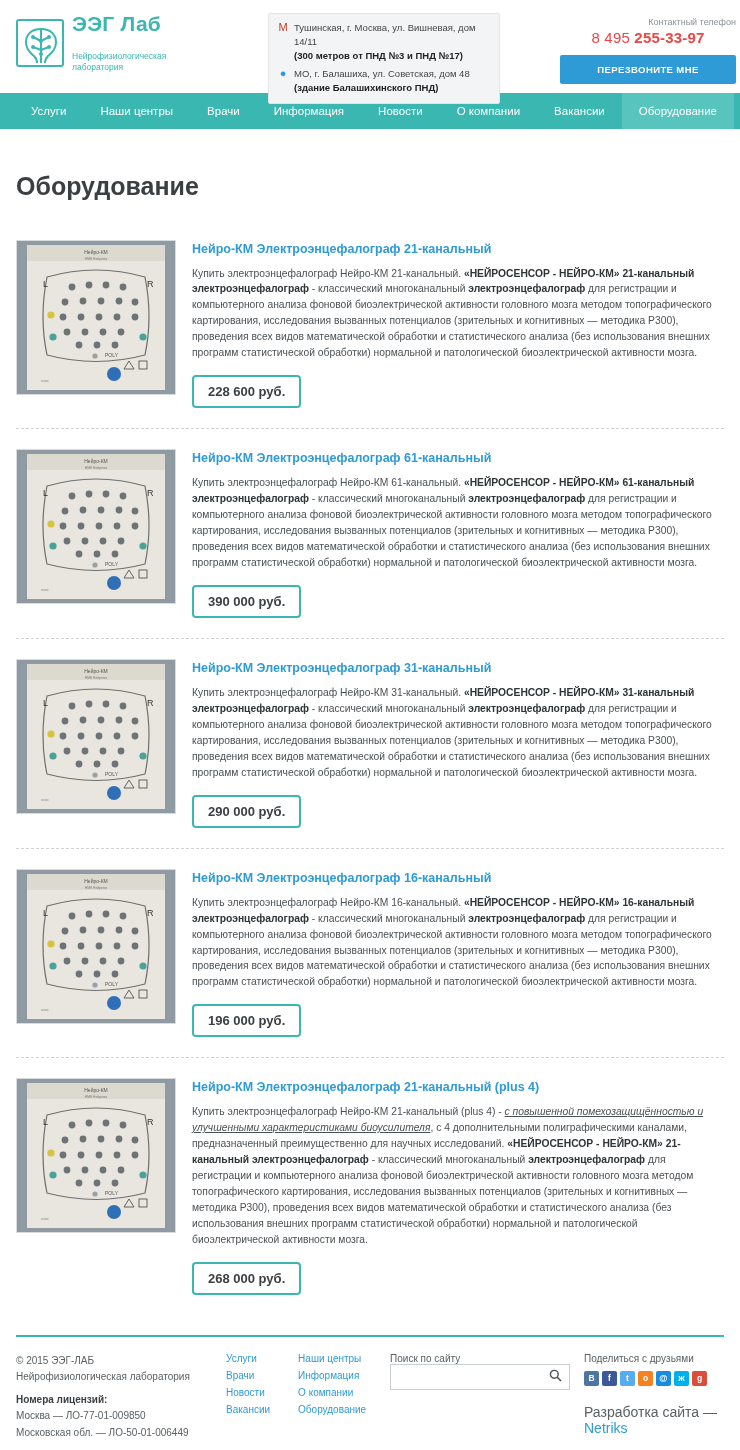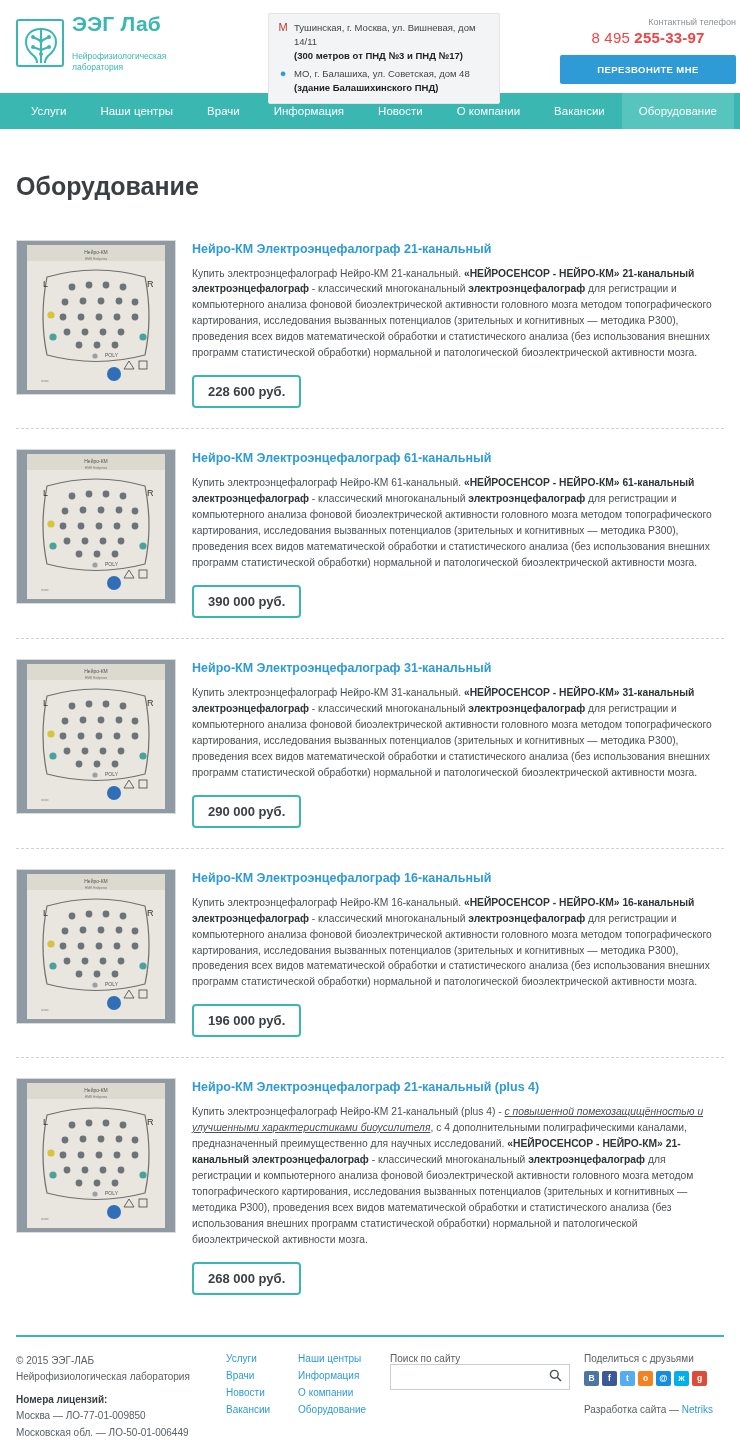--- a/index.html
+++ b/index.html
@@ -197,21 +197,21 @@
   }
   .f-share { margin-left: auto; width: 140px; text-align: left; }
   .f-share-label { font-size: 10px; margin-bottom: 7px; color: #5a6064; }
   .social { display: flex; gap: 3px; }
   .soc {
     width: 15px; height: 15px; border-radius: 2px;
     display: flex; align-items: center; justify-content: center;
     color: #fff; font-size: 8.5px; font-weight: bold; cursor: pointer;
     font-family: "Liberation Sans", sans-serif;
   }
-  .f-dev { margin-top: 18px; font-size: 10px; color: #5a6064; }
+  .f-dev { margin-top: 18px; font-size: 14px; color: #5a6064; }
   .f-dev a { color: #2e9bd6; text-decoration: none; }
 </style>
 </head>
 <body>
 
 <div class="page">
 
   <div class="header">
 
     <div class="logo-block">

